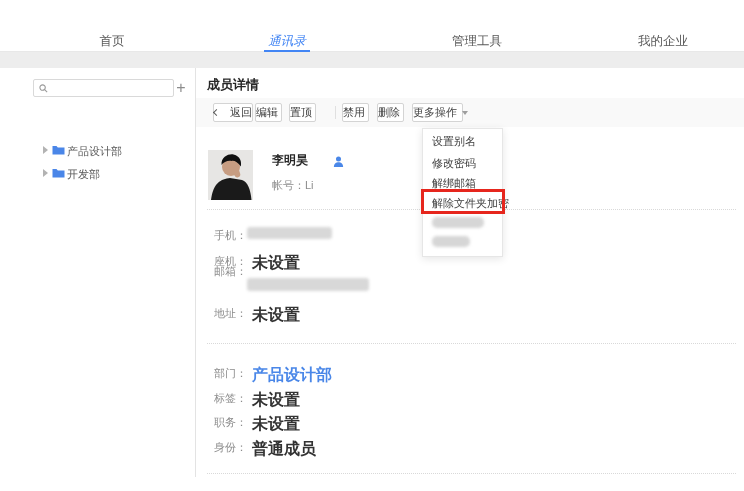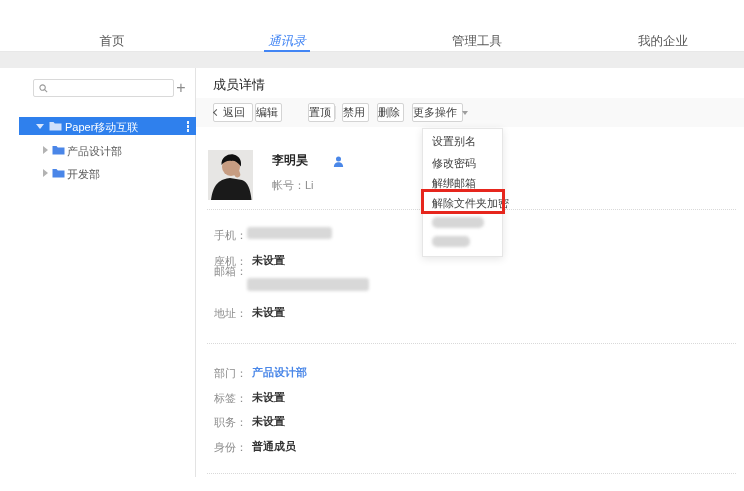--- a/index.html
+++ b/index.html
@@ -25,42 +25,42 @@
   .caret-down { position:absolute; left:17px; top:7px; width:0; height:0; border-left:4px solid transparent; border-right:4px solid transparent; border-top:5px solid #d8e6fd; }
   .caret-right { position:absolute; width:0; height:0; border-top:4px solid transparent; border-bottom:4px solid transparent; border-left:5px solid #b3b3b3; }
   .tree-root .label { position:absolute; left:46px; top:3px; font-size:11px; color:#fff; }
   .dots { position:absolute; right:7px; top:4px; display:flex; flex-direction:column; gap:1.5px; }
   .dots i { width:2.5px; height:2.5px; background:rgba(255,255,255,.92); display:block; }
   .tree-child { position:absolute; left:19px; width:177px; height:16px; cursor:pointer; }
   .tree-child .label { position:absolute; left:48px; top:2px; font-size:11px; color:#595959; }
   .folder { position:absolute; }
 
   
-  .page-title { position:absolute; left:207px; top:76px; font-size:13px; font-weight:normal; color:#262626;margin-left:6px; }
+  .page-title { position:absolute; left:207px; top:76px; font-size:13px; font-weight:bold; color:#262626; }
   .toolbar-strip { position:absolute; left:196px; top:98px; width:548px; height:29px; background:#f9f9f9; }
-  .tbtn { position:absolute; top:103px; height:19px; background:#fff; border:1px solid #d4d4d4; border-radius:2px; font-size:11px; color:#404040; display:flex; align-items:center; justify-content:flex-start; cursor:pointer; white-space:nowrap; }
+  .tbtn { position:absolute; top:103px; height:19px; background:#fff; border:1px solid #d4d4d4; border-radius:2px; font-size:11px; color:#404040; display:flex; align-items:center; justify-content:space-between; cursor:pointer; white-space:nowrap; }
   .tb-divider { position:absolute; top:106px; width:1px; height:13px; background:#e0e0e0; }
   .chev-left { display:inline-block; width:5px; height:5px; border-left:1.5px solid #595959; border-bottom:1.5px solid #595959; transform:rotate(45deg); margin-right:4px; }
   .caret-sm { display:inline-block; width:0; height:0; border-left:3.5px solid transparent; border-right:3.5px solid transparent; border-top:4px solid #9e9e9e; margin-left:5px; }
 
   
   .dropdown { position:absolute; left:422px; top:128px; width:81px; height:129px; background:#fff; border:1px solid #e6e6e6; box-shadow:0 2px 8px rgba(0,0,0,.10); z-index:5; }
   .menu-item { position:absolute; left:432px; font-size:11px; color:#404040; cursor:pointer; z-index:6; white-space:nowrap; }
   .red-box { position:absolute; left:421px; top:189px; width:84px; height:25px; border:3px solid #e6261d; z-index:7; }
   .pill { position:absolute; background:#d6d6d6; border-radius:5px; filter:blur(1.5px); z-index:6; }
 
   
   .avatar { position:absolute; left:208px; top:150px; width:45px; height:50px; overflow:hidden; }
   .member-name { position:absolute; left:272px; top:152px; font-size:12px; font-weight:bold; color:#262626; }
   .person-icon { position:absolute; left:333px; top:156px; }
   .account-line { position:absolute; left:272px; top:178px; font-size:11px; color:#8c8c8c; }
   .dotted { position:absolute; left:207px; width:529px; border-top:1px dotted #d9d9d9; }
 
   .frow-label { position:absolute; left:207px; width:40px; text-align:right; font-size:11px; color:#8c8c8c; white-space:nowrap; }
-  .frow-value { position:absolute; left:252px; font-size:11px; font-weight:bold; color:#333; white-space:nowrap; }
+  .frow-value { position:absolute; left:252px; font-size:16px; font-weight:bold; color:#333; white-space:nowrap; }
   .frow-value.link { color:#4a87e8; font-weight:bold; cursor:pointer; }
   .redact { position:absolute; background:#d8d8d8; border-radius:3px; filter:blur(1.5px); }
 </style>
 </head>
 <body>
 
 <div class="screen">
 
   <div class="nav">
     <span class="nav-tab" style="left:112px">首页</span>
@@ -73,32 +73,20 @@
   <div class="vline"></div>
 
   <div class="search-box">
     <svg width="9" height="9" viewBox="0 0 10 10">
         <circle cx="4" cy="4" r="3" fill="none" stroke="#999" stroke-width="1.2"></circle>
         <line x1="6.3" y1="6.3" x2="9" y2="9" stroke="#999" stroke-width="1.2"></line>
       </svg>
   </div>
   <div class="plus-btn">+</div>
 
-  <div class="tree-root">
-    <span class="caret-down"></span>
-    <svg class="folder" style="left:30px; top:4px" width="13" height="10" viewBox="0 0 13 10">
-        <path d="M0.5 1 h4 l1.3 1.4 h6.7 v7.1 h-12 z" fill="#cfe0fb"></path>
-      </svg>
-    <span class="label">Paper移动互联</span>
-    <span class="dots">
-        <i></i>
-        <i></i>
-        <i></i>
-      </span>
-  </div>
 
   <div class="tree-child" style="top:142px">
     <span class="caret-right" style="left:24px; top:4px"></span>
     <svg class="folder" style="left:33px; top:3px" width="13" height="10" viewBox="0 0 13 10">
         <path d="M0.5 1 h4 l1.3 1.4 h6.7 v7.1 h-12 z" fill="#4a86e8"></path>
       </svg>
     <span class="label">产品设计部</span>
   </div>
   <div class="tree-child" style="top:165px">
     <span class="caret-right" style="left:24px; top:4px"></span>
@@ -110,21 +98,21 @@
 
   <div class="page-title">成员详情</div>
   <div class="toolbar-strip"></div>
 
   <div class="tbtn" style="left:213px; width:40px">
       <span class="chev-left"></span>
       <span>返回</span>
     </div>
   <div class="tb-divider" style="left:261px"></div>
   <div class="tbtn" style="left:255px; width:27px">编辑</div>
-  <div class="tbtn" style="left:308px; width:27px">置顶</div>
+  <div class="tbtn" style="left:289px; width:27px">置顶</div>
   <div class="tb-divider" style="left:335px"></div>
   <div class="tbtn" style="left:342px; width:27px">禁用</div>
   <div class="tbtn" style="left:377px; width:27px">删除</div>
   <div class="tbtn" style="left:412px; width:51px">
       <span>更多操作</span>
       <span class="caret-sm"></span>
     </div>
 
   <div class="dropdown"></div>
   <div class="menu-item" style="top:134px">设置别名</div>

